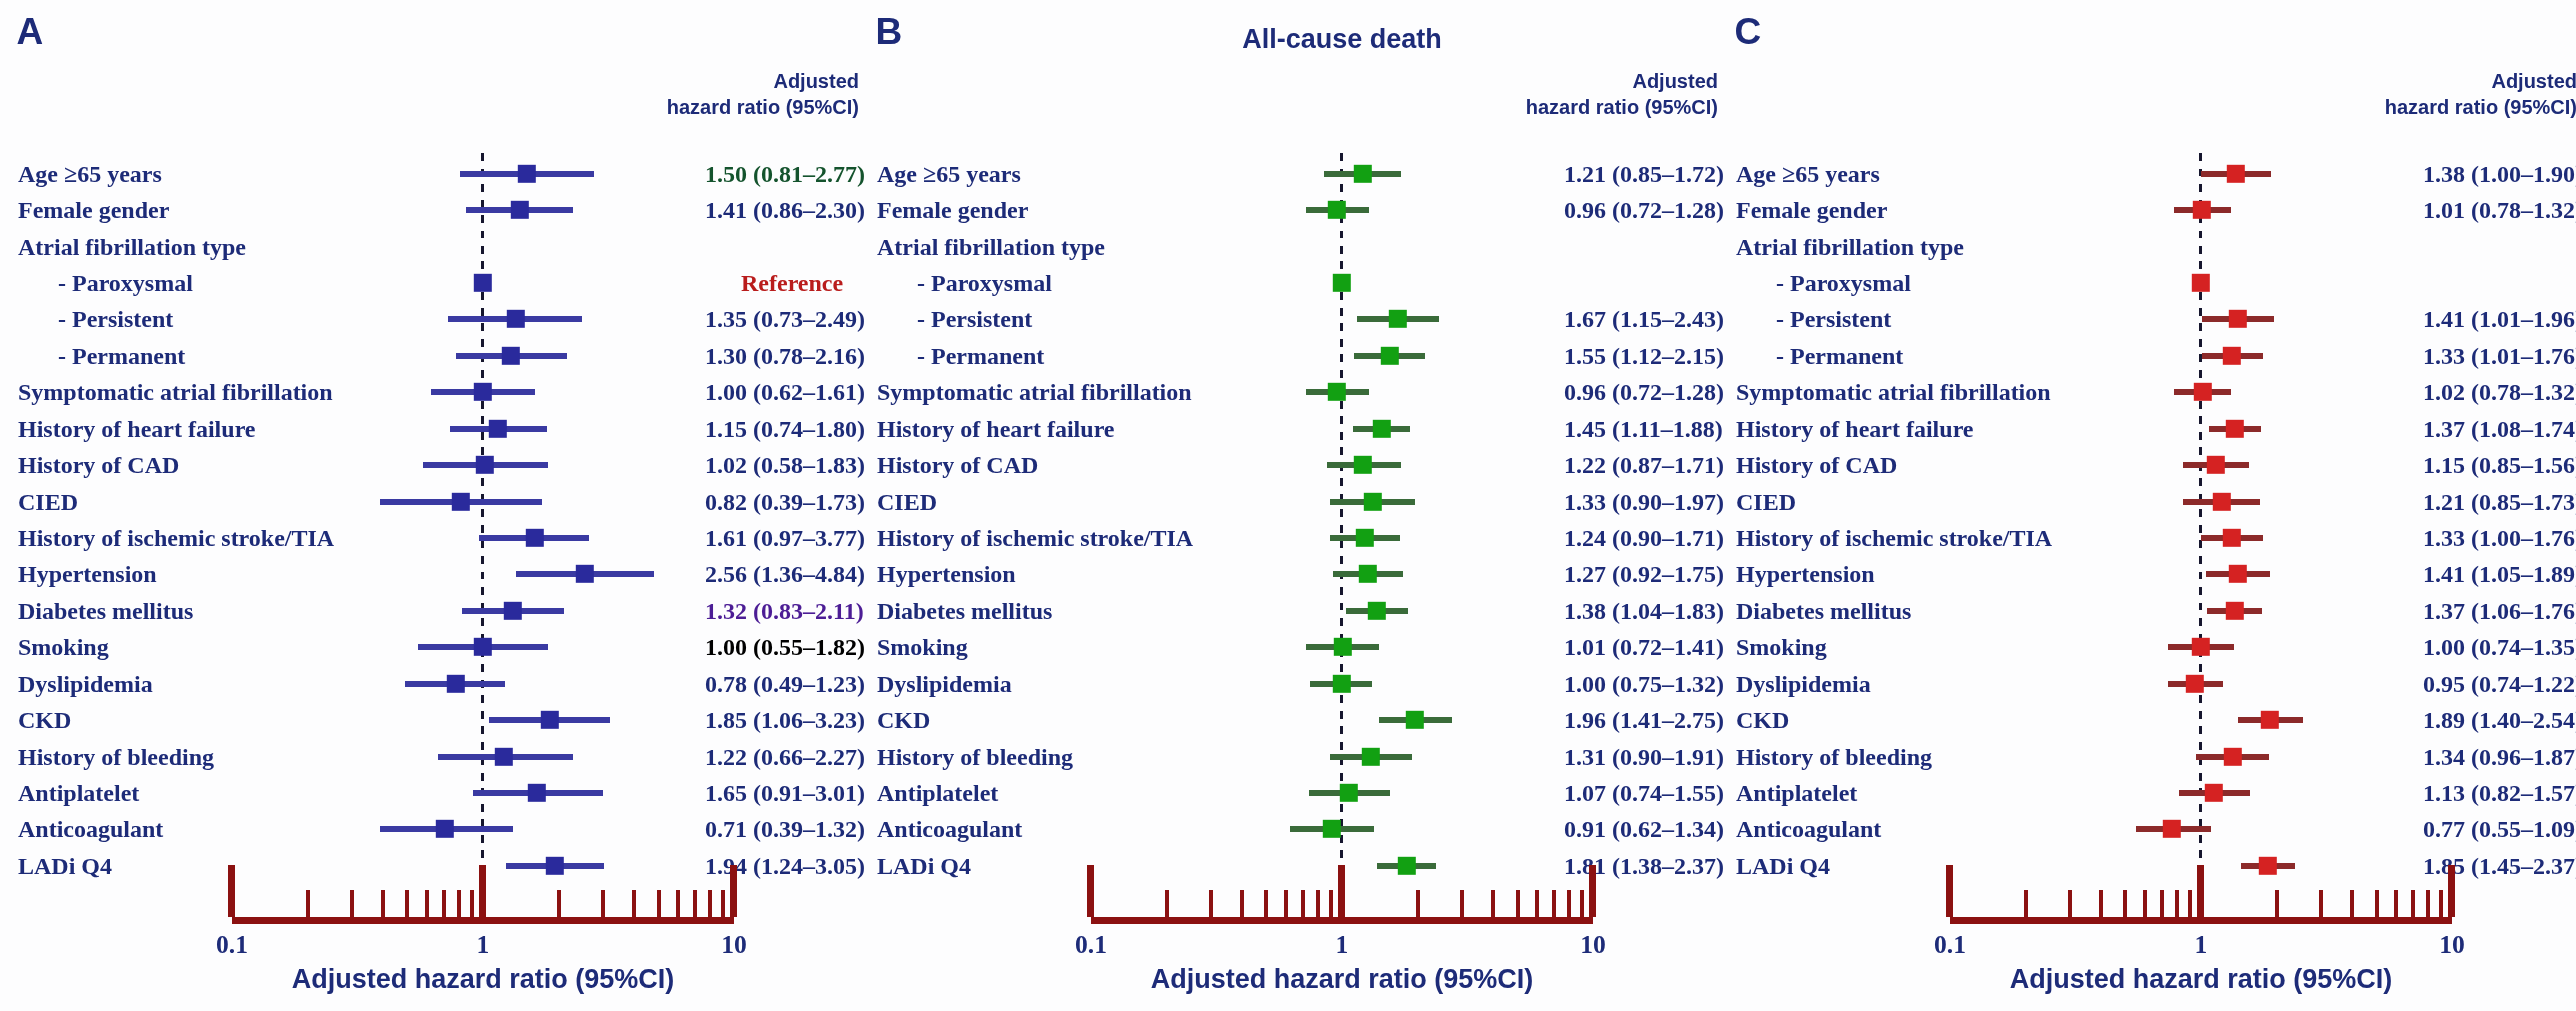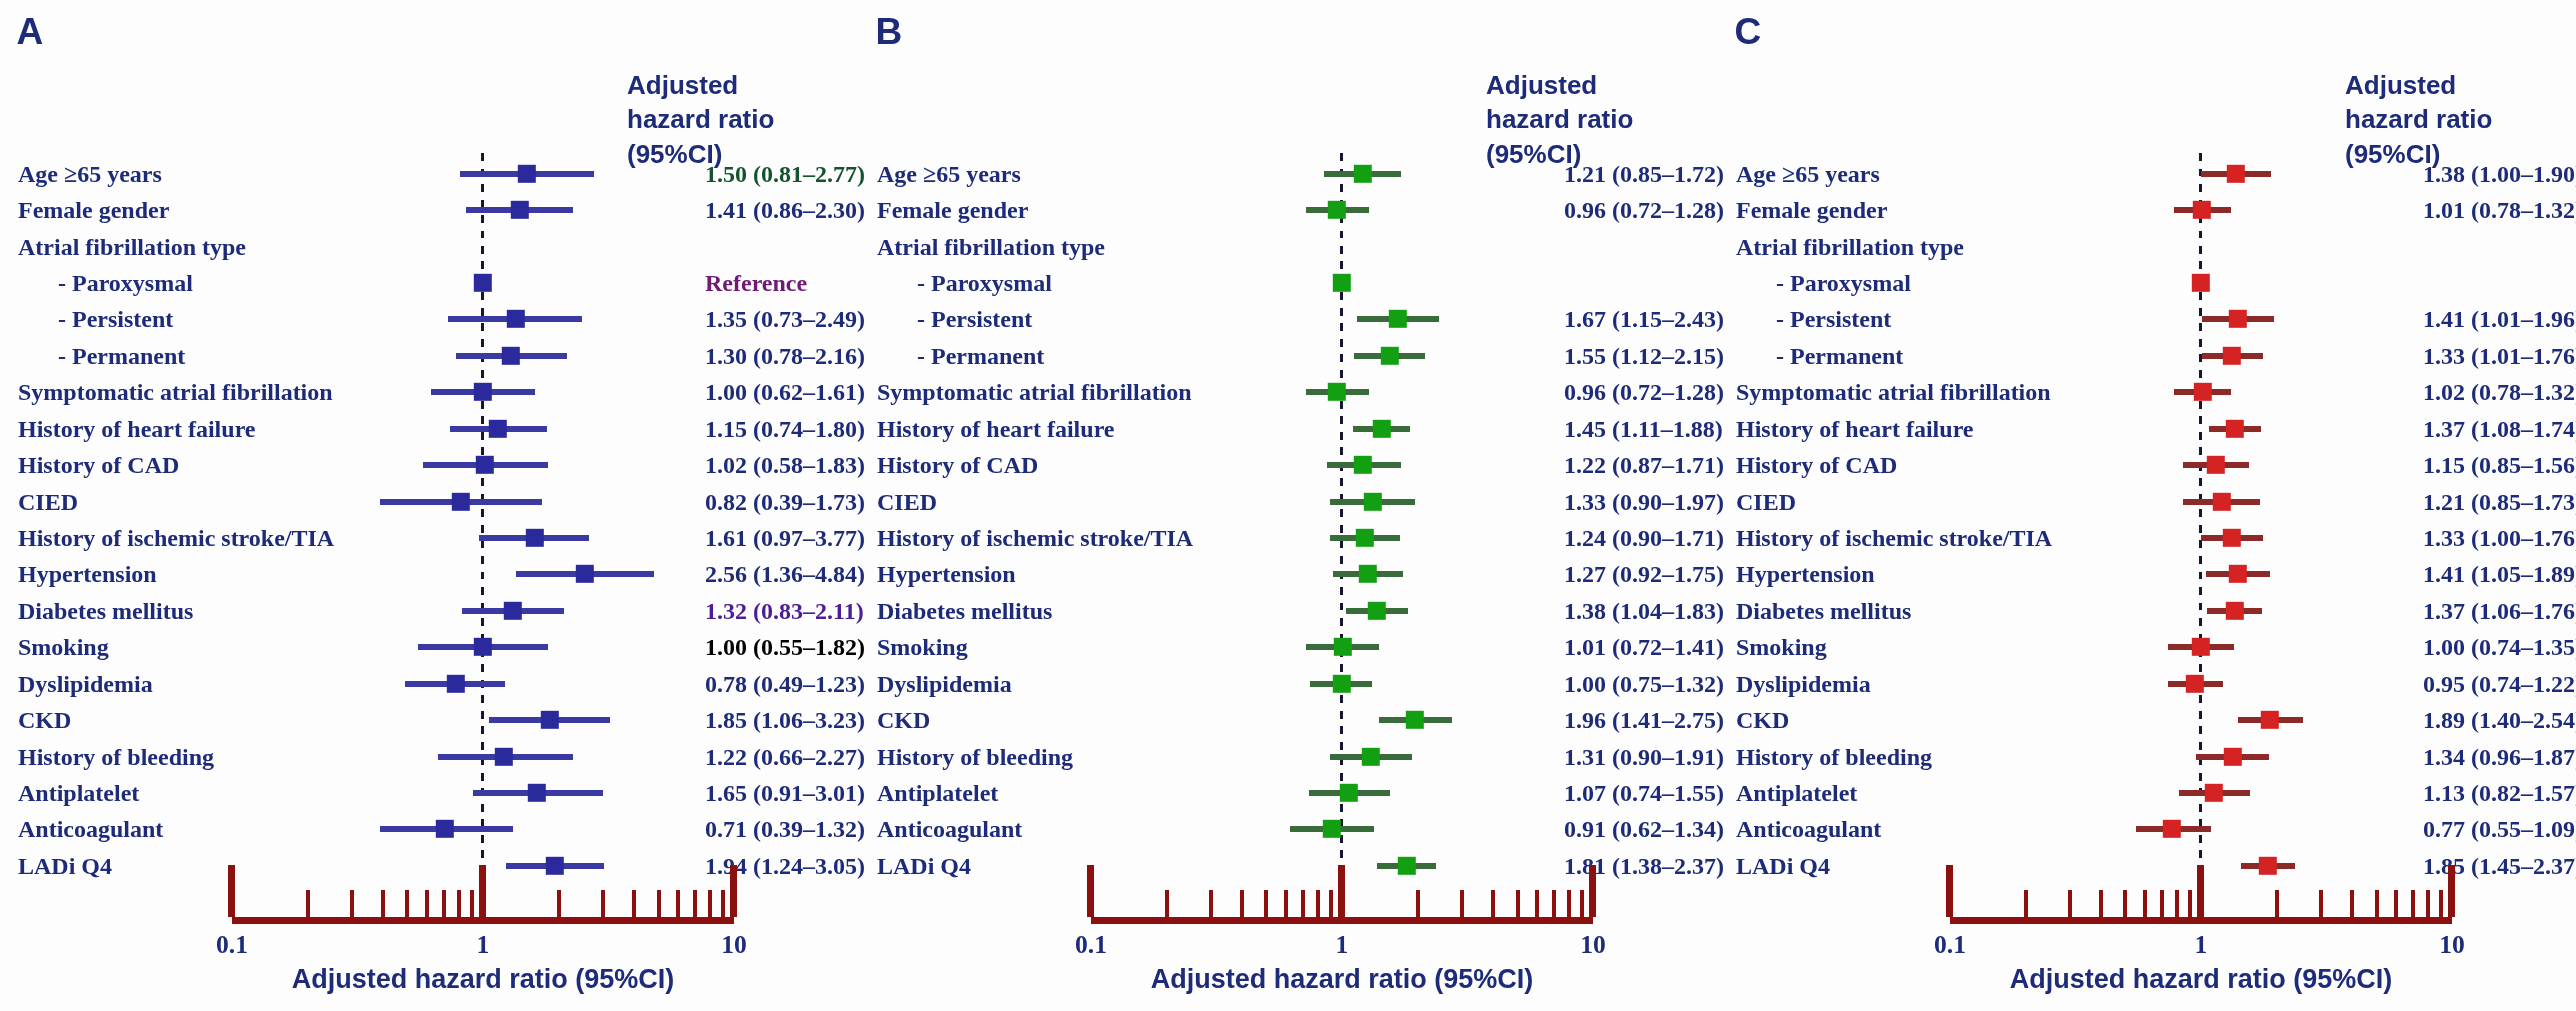--- a/index.html
+++ b/index.html
@@ -18,23 +18,23 @@
     font-weight:bold;font-size:37px;line-height:1;
   }
   .panel-title{
     position:absolute;left:232px;width:502px;top:26px;
     text-align:center;white-space:nowrap;
     font-family:"Liberation Sans","DejaVu Sans",sans-serif;
     font-weight:bold;font-size:27px;line-height:1;
   }
   .col-header{
     position:absolute;left:627px;width:232px;top:68px;
-    text-align:left;
+    text-align:right;
     font-family:"Liberation Sans","DejaVu Sans",sans-serif;
-    font-weight:bold;font-size:26px;line-height:1.32;
+    font-weight:bold;font-size:20px;line-height:1.32;
   }
   .row{position:absolute;left:0;width:100%;height:36px;}
   .row-label{
     position:absolute;left:18px;top:50%;transform:translateY(-50%);
     font-weight:bold;font-size:24px;white-space:nowrap;line-height:1;
   }
   .row-label.indent{left:58px;}
   .row-value{
     position:absolute;left:705px;top:50%;transform:translateY(-50%);
     font-weight:bold;font-size:24px;white-space:nowrap;line-height:1;
@@ -76,21 +76,21 @@
         <div class="ci-line" style="left: 466px; width: 107px; background: rgb(58, 58, 162);"></div>
         <div class="pt-marker" style="left: 520px; background: rgb(42, 42, 156);"></div>
         <div class="row-value" style="color: rgb(29, 43, 120);">1.41 (0.86–2.30)</div>
       </div>
       <div class="row" style="top: 229px;">
         <div class="row-label" style="color: rgb(29, 43, 120);">Atrial fibrillation type</div>
       </div>
       <div class="row" style="top: 265px;">
         <div class="row-label indent" style="color: rgb(29, 43, 120);">- Paroxysmal</div>
         <div class="pt-marker" style="left: 483px; background: rgb(42, 42, 156);"></div>
-        <div class="row-value" style="color: #701a75;">Reference</div>
+        <div class="row-value" style="color: #b91c1c; margin-left: 36px;">Reference</div>
       </div>
       <div class="row" style="top: 301px;">
         <div class="row-label indent" style="color: rgb(29, 43, 120);">- Persistent</div>
         <div class="ci-line" style="left: 448px; width: 134px; background: rgb(58, 58, 162);"></div>
         <div class="pt-marker" style="left: 516px; background: rgb(42, 42, 156);"></div>
         <div class="row-value" style="color: rgb(29, 43, 120);">1.35 (0.73–2.49)</div>
       </div>
       <div class="row" style="top: 338px;">
         <div class="row-label indent" style="color: rgb(29, 43, 120);">- Permanent</div>
         <div class="ci-line" style="left: 456px; width: 111px; background: rgb(58, 58, 162);"></div>
@@ -201,20 +201,21 @@
       <div class="tick" style="left: 632px; width: 3.6px; top: 890px; height: 27px; background: rgb(139, 17, 17);"></div>
       <div class="tick" style="left: 657px; width: 3.6px; top: 890px; height: 27px; background: rgb(139, 17, 17);"></div>
       <div class="tick" style="left: 676px; width: 3.6px; top: 890px; height: 27px; background: rgb(139, 17, 17);"></div>
       <div class="tick" style="left: 693px; width: 3.6px; top: 890px; height: 27px; background: rgb(139, 17, 17);"></div>
       <div class="tick" style="left: 708px; width: 3.6px; top: 890px; height: 27px; background: rgb(139, 17, 17);"></div>
       <div class="tick" style="left: 721px; width: 3.6px; top: 890px; height: 27px; background: rgb(139, 17, 17);"></div>
       <div class="axis-title" style="top: 966px; color: rgb(29, 43, 120);">Adjusted hazard ratio (95%CI)</div>
     </div>
     <div class="panel">
       <div class="panel-letter" style="color: rgb(29, 43, 120);">B</div>
+      <div class="panel-title" style="color: rgb(29, 43, 120);">All-cause death</div>
       <div class="col-header" style="color: rgb(29, 43, 120);">
         <div>Adjusted</div>
         <div>hazard ratio (95%CI)</div>
       </div>
       <div class="ref-line" style="left: 481px; top: 153px; height: 713px; background: repeating-linear-gradient(rgb(22, 22, 46) 0px, rgb(22, 22, 46) 7.7px, transparent 7.7px, transparent 15.5px);"></div>
       <div class="row" style="top: 156px;">
         <div class="row-label" style="color: rgb(29, 43, 120);">Age ≥65 years</div>
         <div class="ci-line" style="left: 465px; width: 77px; background: rgb(58, 107, 58);"></div>
         <div class="pt-marker" style="left: 504px; background: rgb(18, 160, 18);"></div>
         <div class="row-value" style="color: rgb(29, 43, 120);">1.21 (0.85–1.72)</div>

